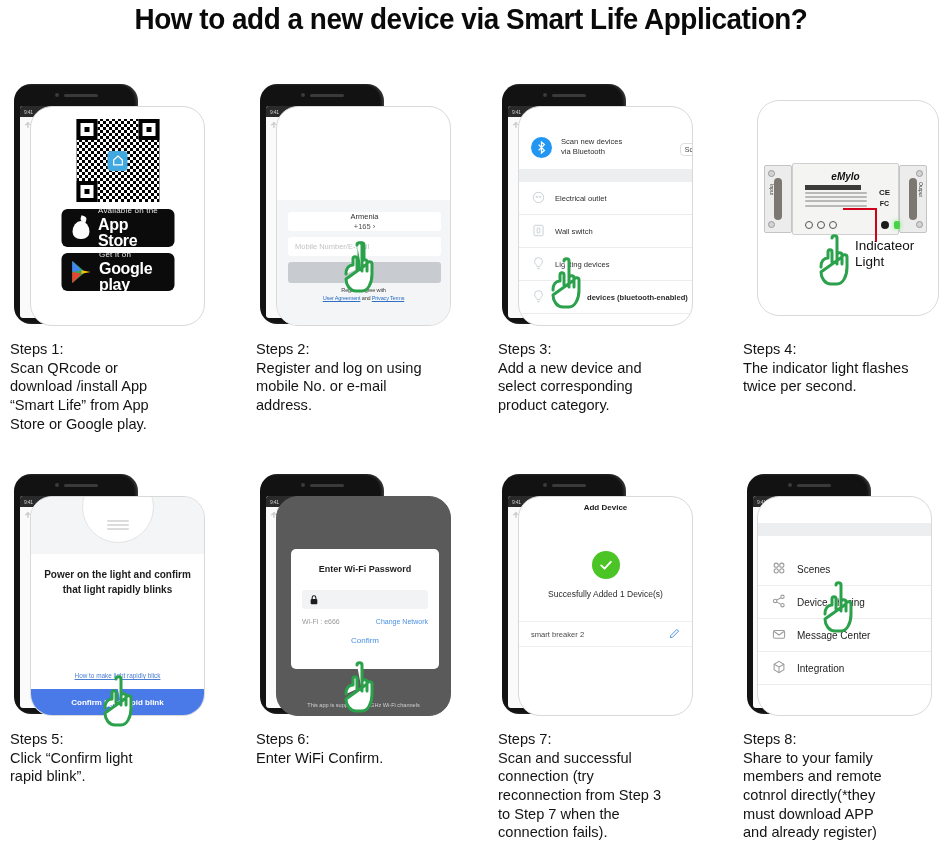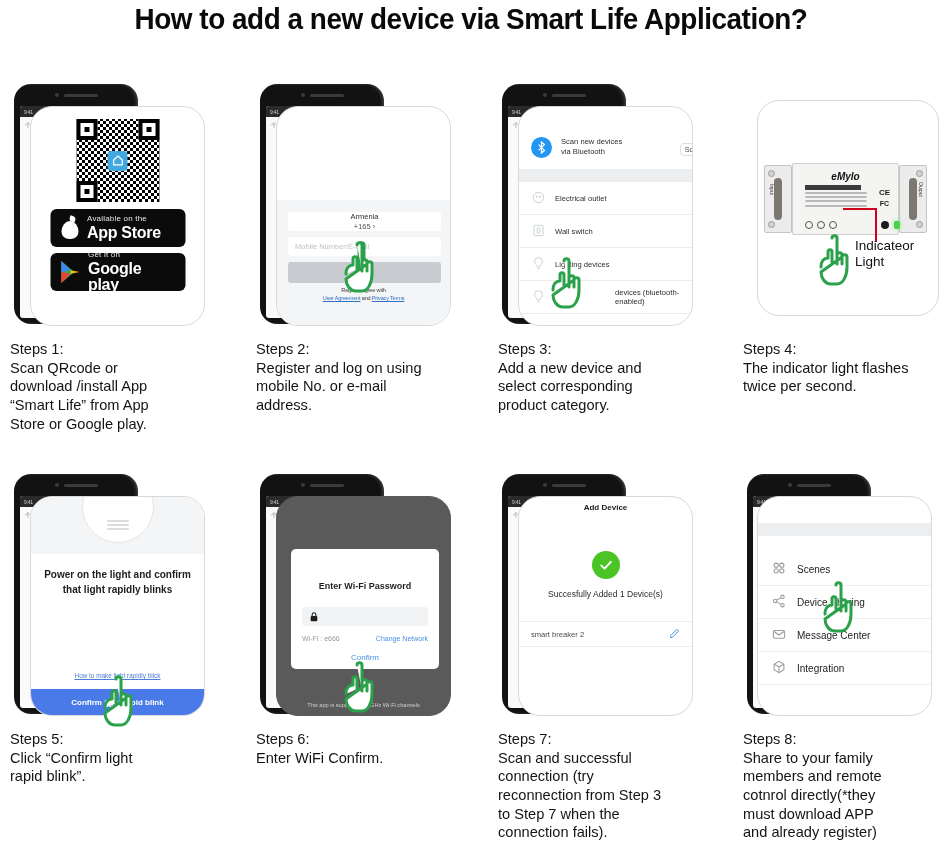--- a/index.html
+++ b/index.html
@@ -83,21 +83,21 @@
   .qr-eye { position:absolute; width:21px; height:21px; border:4px solid #000; background:#fff; }
   .qr-eye i { position:absolute; inset:4px; background:#000; }
   .qr-eye.tl{left:0;top:0;} .qr-eye.tr{right:0;top:0;} .qr-eye.bl{left:0;bottom:0;}
   .qr-home {
     position:absolute; left:50%; top:50%; transform:translate(-50%,-50%);
     width:20px; height:20px; background:#42a8e0; border-radius:4px;
     display:flex; align-items:center; justify-content:center;
   }
   .badge {
     position:absolute; left:50%; transform:translateX(-50%);
-    width:135px; height:38px; background:#0b0b0b; border-radius:6px;
+    width:113px; height:38px; background:#0b0b0b; border-radius:6px;
     display:flex; align-items:center; gap:7px; padding:0 9px; color:#fff;
   }
   .badge.app { top:102px; }
   .badge.play{ top:146px; }
   .badge .bx { display:flex; flex-direction:column; line-height:1; }
   .badge .small { font-size:8px; color:#e6e6e6; letter-spacing:.2px; }
   .badge .big   { font-size:16px; font-weight:bold; letter-spacing:-.3px; margin-top:2px;}
   .apple-logo { width:21px; height:24px; position:relative; flex:none; }
   .apple-logo::before{
     content:""; position:absolute; left:2px; top:5px; width:17px; height:18px;
@@ -181,21 +181,21 @@
            font-size:10px; font-weight:bold; color:#1d1d1d; line-height:1.5;}
   .c5-link{ position:absolute; left:0; bottom:36px; width:100%; text-align:center;
             font-size:6.4px; color:#4a7fd4; text-decoration:underline;}
   .c5-btn{ position:absolute; left:0; bottom:0; width:100%; height:26px; background:#4a7ae8;
            display:flex; align-items:center; justify-content:center;
            font-size:8px; font-weight:bold; color:#fff;}
 
   
   .dlg{ position:absolute; left:14px; top:52px; width:148px; height:120px;
         background:#fff; border-radius:5px; }
-  .dlg-title{ text-align:center; font-size:9px; font-weight:bold; color:#1f1f1f; padding-top:32px;}
+  .dlg-title{ text-align:center; font-size:9px; font-weight:bold; color:#1f1f1f; padding-top:15px;}
   .dlg-input{ margin:16px 11px 0; height:19px; background:#f2f3f5; border-radius:3px;
               display:flex; align-items:center; padding:0 8px;}
   .dlg-row{ display:flex; justify-content:space-between; padding:9px 11px 0;
             font-size:7px; }
   .dlg-row .l{ color:#9b9b9b; } .dlg-row .r{ color:#4a90e2; }
   .dlg-confirm{ text-align:center; font-size:8px; color:#4a90e2; padding-top:11px;}
   .c6-foot{ position:absolute; left:0; bottom:7px; width:100%; text-align:center;
             font-size:5.6px; color:#cfcfcf;}
 
   
@@ -428,21 +428,21 @@
               </span>
               <span>Lighting devices</span>
             </div>
             <div class="lrow" style="top:174px;">
               <span class="icn">
                 <svg width="13" height="15" viewBox="0 0 20 22" fill="none" stroke="#c3ccd1" stroke-width="1.4">
                   <path d="M10 2 a6 6 0 0 1 6 6 c0 4-4 5-4 8 h-4 c0-3-4-4-4-8 a6 6 0 0 1 6-6z"></path>
                     <path d="M8 19 h4"></path>
                 </svg>
               </span>
-              <span style="padding-left:60px;">devices (bluetooth-enabled)</span>
+              <span style="padding-left:32px;font-weight:bold;">devices (bluetooth-enabled)</span>
             </div>
             <div class="lrow" style="top:207px;">
               <span class="icn">
                 <svg width="13" height="13" viewBox="0 0 20 20" fill="none" stroke="#c3ccd1" stroke-width="1.4">
                   <rect x="2" y="4" width="16" height="8" rx="2"></rect>
                 </svg>
               </span>
               <span>Air conditioner</span>
             </div>
           </div>

